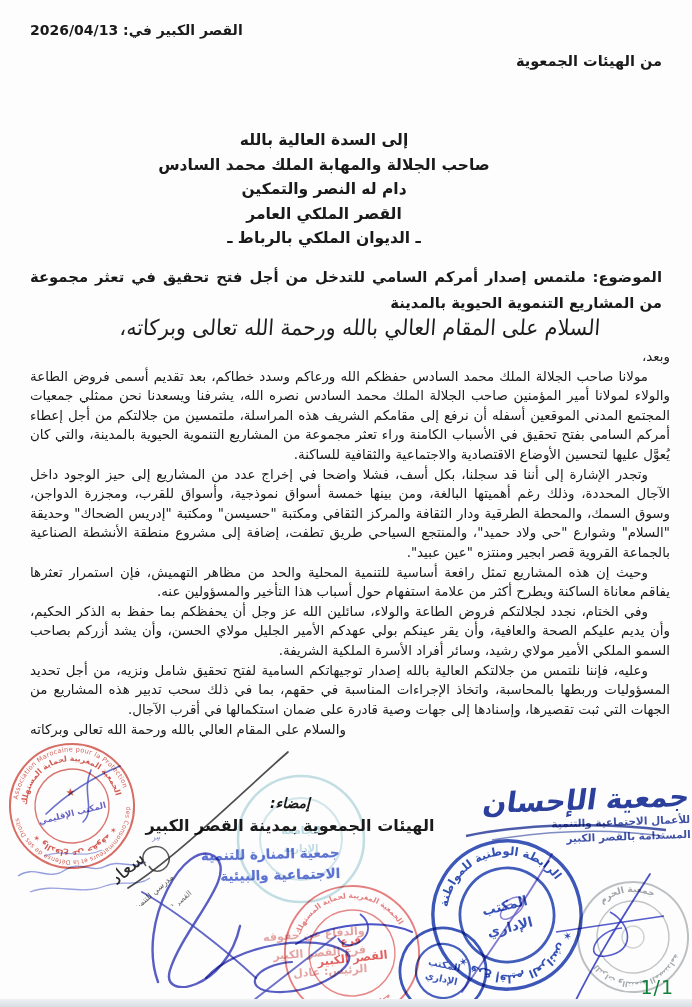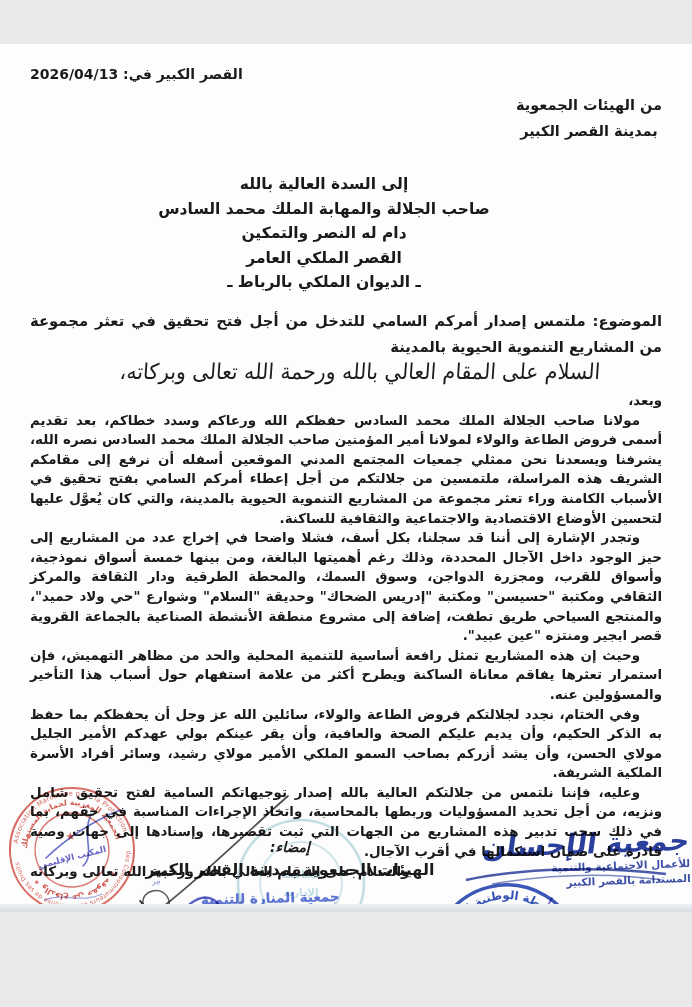--- a/index.html
+++ b/index.html
@@ -1,27 +1,27 @@
 <!DOCTYPE html>
 <html lang="ar"><head>
 <meta charset="utf-8">
 <style>
   html,body{margin:0;padding:0;background:#e9e9e9;}
-  .sheet{position:relative;width:692px;height:868px;background:#fdfdfd;overflow:hidden;
-         font-family:"DejaVu Sans",sans-serif;color:#1a1a1a;margin-top:44px;}
+  .sheet{position:relative;width:692px;height:1007px;background:#fdfdfd;overflow:hidden;
+         font-family:"DejaVu Sans",sans-serif;color:#1a1a1a;}
   .ar{direction:rtl;font-family:"DejaVu Sans",sans-serif;}
   .date{position:absolute;left:30px;top:22px;font-size:14px;font-weight:700;direction:rtl;}
   .from{position:absolute;right:30px;top:48px;text-align:center;font-size:14.5px;font-weight:700;line-height:26px;}
   .addr{position:absolute;left:0;top:128px;width:692px;text-align:center;font-size:15.5px;font-weight:700;
         line-height:24.5px;transform:translateX(-22px);}
   .subject{position:absolute;left:30px;right:30px;top:264px;font-size:14.8px;font-weight:700;line-height:26px;
            text-align:justify;letter-spacing:.2px;}
   .callig{position:absolute;left:0;top:316px;width:692px;text-align:center;font-size:20.5px;font-weight:400;
           transform:translateX(14px) skewX(-4deg) scaleY(1.06);color:#1c1c1c;}
-  .bodytxt{position:absolute;left:30px;right:30px;top:347px;font-size:13.4px;font-weight:700;
+  .bodytxt{position:absolute;left:30px;right:22px;top:347px;font-size:13.4px;font-weight:400;
            line-height:19.6px;text-align:justify;}
   .bodytxt p{margin:0;text-indent:22px;}
   .bodytxt p.noindent{text-indent:0;}
   .bodytxt p.center{text-indent:0;text-align:left;margin-top:1px;}
   .sigblock{position:absolute;left:80px;top:795px;width:420px;text-align:center;font-weight:700;}
   .sigblock .lbl{font-size:14px;font-style:italic;}
   .sigblock .who{font-size:16px;margin-top:5px;letter-spacing:.2px;}
   .stamps{position:absolute;inset:0;pointer-events:none;}
   .st{position:absolute;mix-blend-mode:multiply;}
   .ihsan{width:238px;text-align:right;color:#2b3f9e;transform:rotate(-2deg);}
@@ -38,21 +38,20 @@
 </style>
 </head>
 <body>
 
 <div class="sheet">
 
   <div class="date ar">القصر الكبير في: 2026/04/13</div>
 
   <div class="from ar">
     <div>من الهيئات الجمعوية</div>
-    <div>بمدينة القصر الكبير</div>
   </div>
 
   <div class="addr ar">
     <div>إلى السدة العالية بالله</div>
     <div>صاحب الجلالة والمهابة الملك محمد السادس</div>
     <div>دام له النصر والتمكين</div>
     <div>القصر الملكي العامر</div>
     <div>ـ الديوان الملكي بالرباط ـ</div>
   </div>
 

